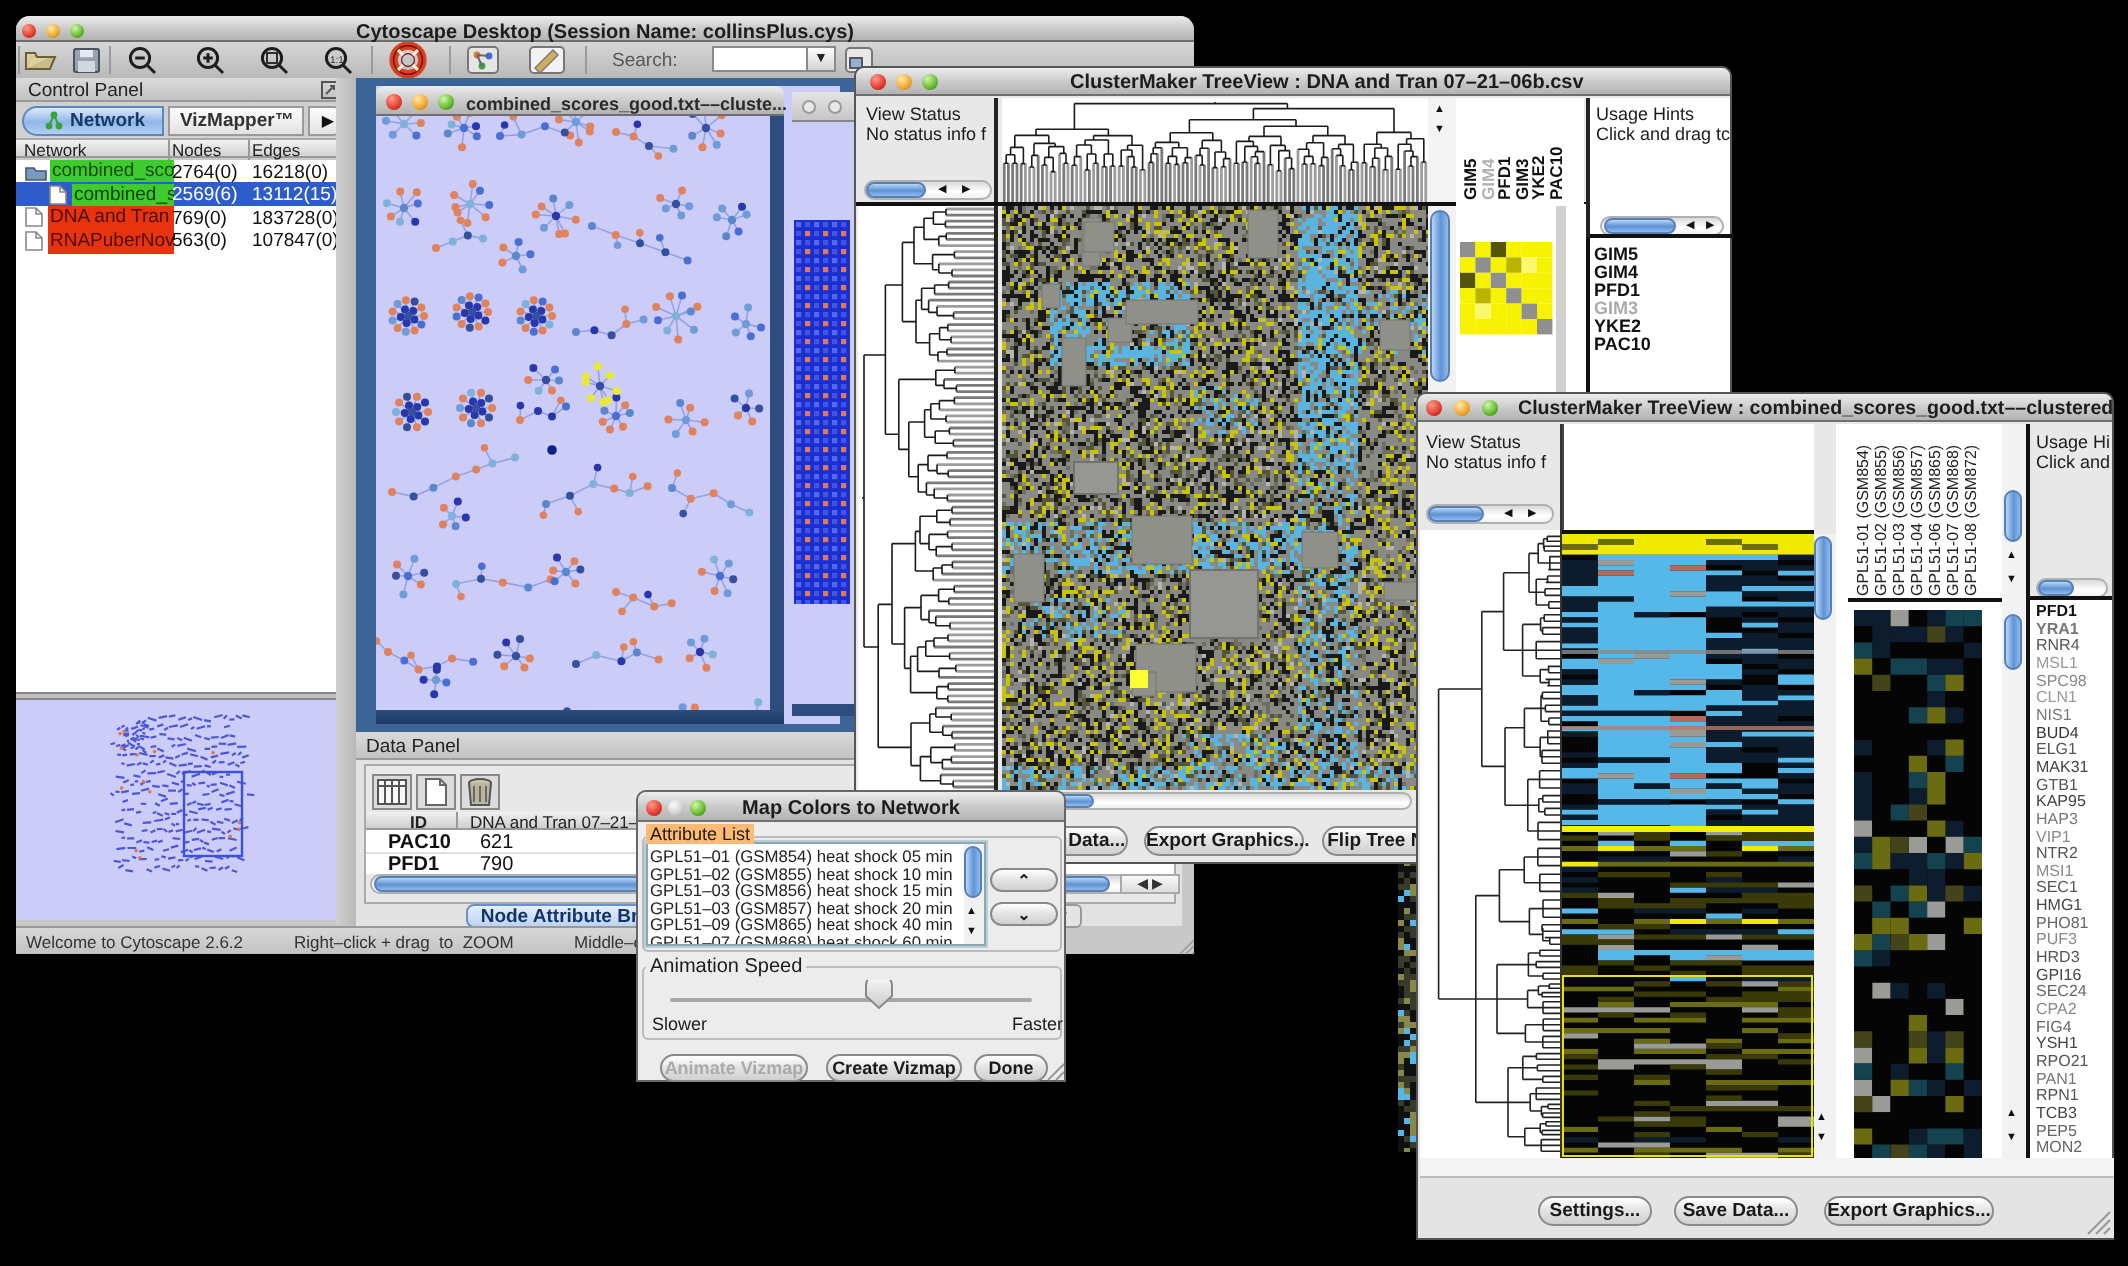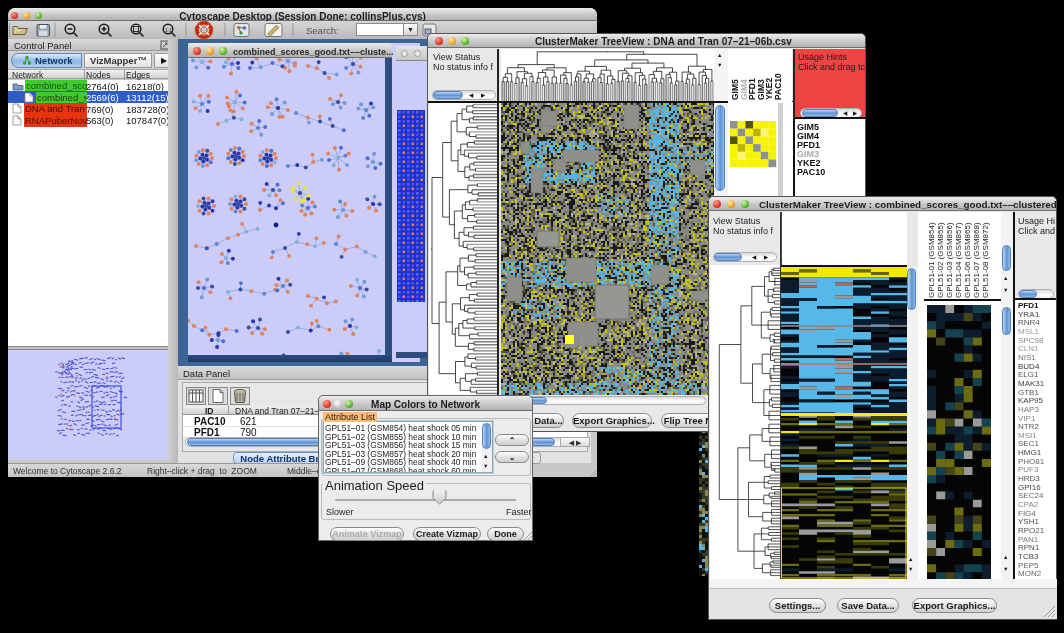--- a/index.html
+++ b/index.html
@@ -17,21 +17,21 @@
 .vthumb{position:absolute;background:linear-gradient(90deg,#b9d6f2,#5e92d8 55%,#93bbe8);border:1px solid #5580b8;border-radius:10px}
 .arrbox{position:absolute;font-size:5.5px;color:#111;text-align:center;line-height:9px}
 .wh{background:#fff}
 .lbl{position:absolute;white-space:nowrap;color:#1c1c1c}
 </style></head><body>
 <div class="abs" style="left:8px;top:8px;width:589px;height:469px;background:#c8c8c8;border-radius:7px 7px 0 0;z-index:1;box-shadow:0 0 0 1px #000">
     <div class="titlebar" style="left:0;top:0;width:589px;height:13px;border-radius:7px 7px 0 0"></div>
     <div class="tl red" style="left:3px;top:4px;width:7px;height:7px"></div>
     <div class="tl yel" style="left:15px;top:4px;width:7px;height:7px"></div>
     <div class="tl grn" style="left:27px;top:4px;width:7px;height:7px"></div>
-    <div class="ttext" style="left:0;top:3px;width:589px;text-align:center;font-size:10px">Cytoscape Desktop (Session Done: collinsPlus.cys)</div>
+    <div class="ttext" style="left:0;top:3px;width:589px;text-align:center;font-size:10px">Cytoscape Desktop (Session Name: collinsPlus.cys)</div>
     <div class="abs" style="left:0;top:13px;width:589px;height:18px;background:linear-gradient(#d6d6d6,#b9b9b9)"></div>
     <svg class="abs" style="left:0;top:13px" width="589" height="18" viewBox="0 0 589 18">
 <g stroke="#9a9a9a">
         <line x1="1.5" y1="2" x2="1.5" y2="16"></line>
         <line x1="47" y1="2" x2="47" y2="16"></line>
         <line x1="178" y1="2" x2="178" y2="16"></line>
         <line x1="217" y1="2" x2="217" y2="16"></line>
         <line x1="285" y1="2" x2="285" y2="16"></line>
       </g>
 <path d="M5 13.5l2.5-6h12l-2.5 6z" fill="#c8bb88" stroke="#6b5f30"></path>
@@ -696,21 +696,21 @@
       <div class="sbthumb" style="left:2px;top:2px;width:45px;height:7px"></div>
     </div>
     <div class="abs wh" style="left:300px;top:15px;width:64px;height:53px;overflow:hidden">
       <span style="position:absolute;left:2.0px;top:51px;font-size:8.5px;font-weight:bold;color:#111;transform:rotate(-90deg);transform-origin:0 0;white-space:nowrap">GIM5</span>
       <span style="position:absolute;left:10.6px;top:51px;font-size:8.5px;font-weight:bold;color:#b0b0b0;transform:rotate(-90deg);transform-origin:0 0;white-space:nowrap">GIM4</span>
       <span style="position:absolute;left:19.2px;top:51px;font-size:8.5px;font-weight:bold;color:#111;transform:rotate(-90deg);transform-origin:0 0;white-space:nowrap">PFD1</span>
       <span style="position:absolute;left:27.8px;top:51px;font-size:8.5px;font-weight:bold;color:#111;transform:rotate(-90deg);transform-origin:0 0;white-space:nowrap">GIM3</span>
       <span style="position:absolute;left:36.4px;top:51px;font-size:8.5px;font-weight:bold;color:#111;transform:rotate(-90deg);transform-origin:0 0;white-space:nowrap">YKE2</span>
       <span style="position:absolute;left:45.0px;top:51px;font-size:8.5px;font-weight:bold;color:#111;transform:rotate(-90deg);transform-origin:0 0;white-space:nowrap">PAC10</span>
     </div>
-    <div class="abs" style="left:365px;top:15px;width:72px;height:70px;background:#ef4444;border-left:2px solid #222">
+    <div class="abs" style="left:365px;top:15px;width:72px;height:70px;background:#ffffff;border-left:2px solid #222">
       <span class="lbl" style="left:3px;top:3px;font-size:9px">Usage Hints</span>
       <span class="lbl" style="left:3px;top:13px;font-size:9px">Click and drag tc</span>
       <div class="sbtrack" style="left:5px;top:59px;width:62px;height:10px"></div>
       <div class="sbthumb" style="left:7px;top:60px;width:36px;height:8px"></div>
       <span class="arrbox" style="left:48px;top:60px">◀</span>
       <span class="arrbox" style="left:58px;top:60px">▶</span>
       <div class="abs" style="left:0;top:68px;width:72px;height:2px;background:#111"></div>
     </div>
     <div class="abs" style="left:365px;top:85px;width:2px;height:276px;background:#111"></div>
     <div class="abs wh" style="left:300px;top:68px;width:65px;height:293px"></div>
@@ -913,21 +913,21 @@
       <span style="position:absolute;left:1px;top:44.0px;white-space:nowrap">GPL51–07 (GSM868) heat shock 60 min</span>
     </div>
     <div class="abs" style="left:163px;top:26px;width:10px;height:50px;background:#f0f0f0">
       <div class="vthumb" style="left:0px;top:1px;width:9px;height:26px"></div>
       <span class="arrbox" style="left:1px;top:30px">▲</span>
       <span class="arrbox" style="left:1px;top:40px">▼</span>
     </div>
     <div class="btn" style="left:176px;top:38px;width:34px;height:12px;font-size:8px;line-height:11px">⌃</div>
     <div class="btn" style="left:176px;top:55px;width:34px;height:12px;font-size:8px;line-height:11px">⌄</div>
     <div class="abs" style="left:2px;top:87px;width:210px;height:37px;border:1px solid #bbb;border-radius:3px"></div>
-    <span class="lbl" style="left:4px;top:82px;font-size:13px;background:#ececec;padding:0 2px">Animation Speed</span>
+    <span class="lbl" style="left:4px;top:82px;font-size:10px;background:#ececec;padding:0 2px">Animation Speed</span>
     <div class="abs" style="left:16px;top:103px;width:181px;height:2px;background:#a8a8a8;border-radius:2px"></div>
     <svg class="abs" style="left:112px;top:94px" width="17" height="17">
       <path d="M2 3a6.5 6.5 0 0113 0v5l-6.5 6L2 8z" fill="url(#sg)" stroke="#888"></path>
       <defs>
         <linearGradient id="sg" x1="0" y1="0" x2="0" y2="1">
           <stop offset="0" stop-color="#fdfdfd"></stop>
           <stop offset="1" stop-color="#cacaca"></stop>
         </linearGradient>
       </defs>
     </svg>

